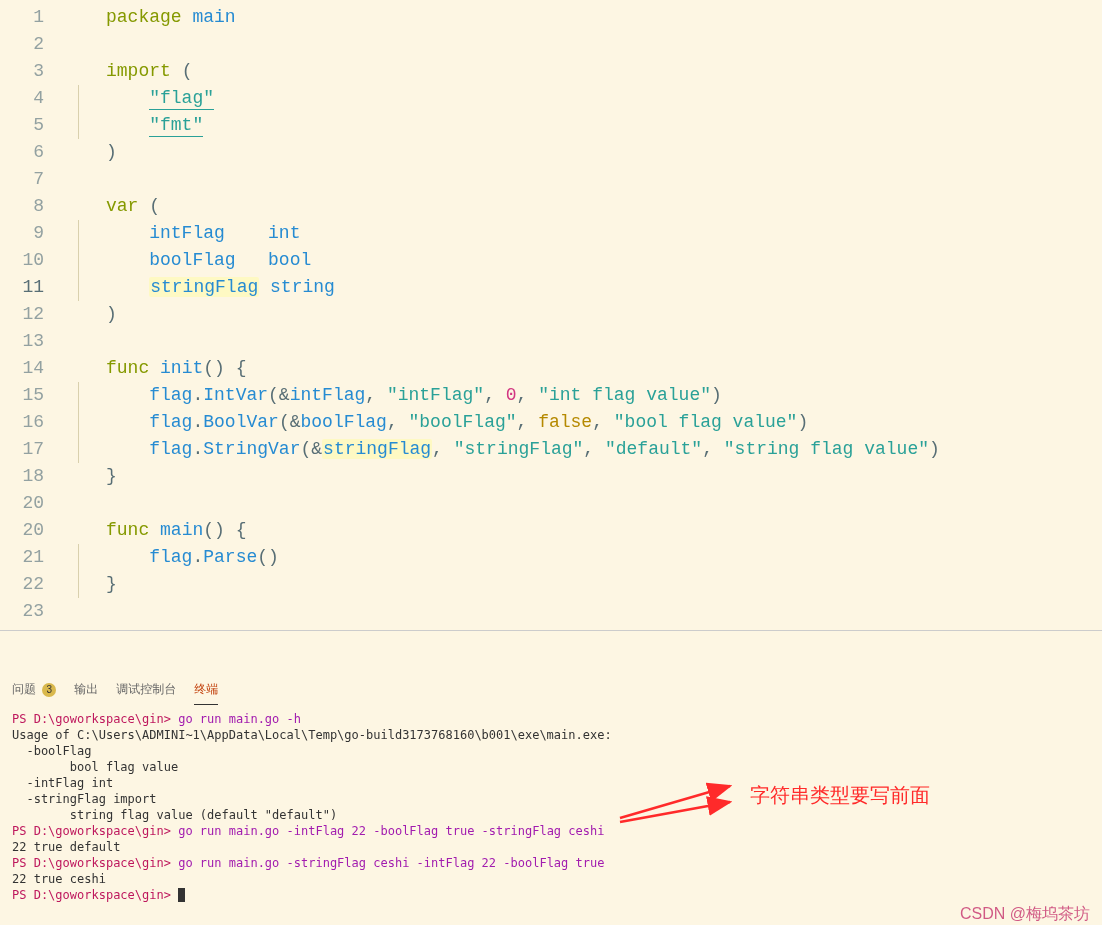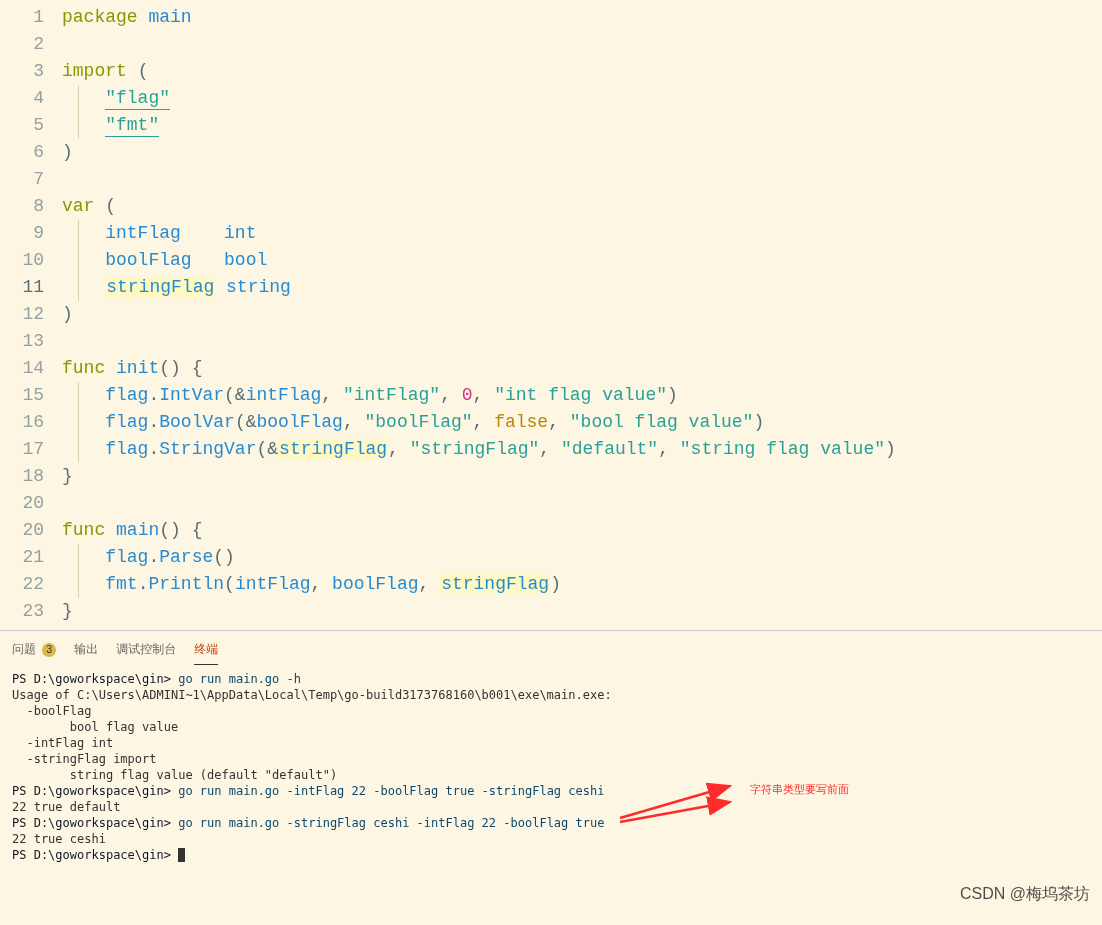--- a/index.html
+++ b/index.html
@@ -1,45 +1,45 @@
 <!DOCTYPE html>
 <html><head>
 <meta charset="utf-8">
 <style>
 * { margin: 0; padding: 0; box-sizing: border-box; }
 body { font-family: Consolas, 'Courier New', monospace; background: #fdf6e3; overflow: hidden; }
 .editor { display: flex; height: 630px; overflow: hidden; background: #fdf6e3; }
 .gutter { width: 62px; text-align: right; padding-right: 18px; color: #93a1a1; font-size: 18px; line-height: 27px; user-select: none; padding-top: 4px; }
 .gutter .cur { color: #586e75; font-weight: 500; }
 .code { flex: 1; font-size: 18px; line-height: 27px; padding-top: 4px; position: relative; }
-.line { white-space: pre; height: 27px; }
+.line { white-space: pre; height: 27px; margin-left: 44px; }
 .kw { color: #859900; }
 .type { color: #268bd2; }
 .fn { color: #268bd2; }
 .ident { color: #268bd2; }
 .str { color: #2aa198; }
 .num { color: #d33682; }
 .lit { color: #b58900; }
 .plain { color: #657b83; }
 .punct { color: #586e75; }
 .underline { border-bottom: 1px solid #2aa198; padding-bottom: 1px; }
 .hl { background: #fef9c3; border-radius: 2px; padding: 0 1px; }
 .panel { border-top: 1px solid #ccc; background: #fdf6e3; height: 295px; display: flex; flex-direction: column; }
 .tabs { display: flex; gap: 18px; padding: 8px 12px 0 12px; font-family: -apple-system, "Microsoft YaHei", sans-serif; font-size: 12px; color: #666; }
-.tab { padding: 2px 0 6px 0; cursor: pointer; }
+.tab { padding: 2px 0 6px 0; cursor: pointer; margin-top: 40px; }
 .tab.active { color: #c2410c; border-bottom: 1px solid #333; }
 .badge { display: inline-block; background: #d9b84c; color: #333; border-radius: 50%; width: 14px; height: 14px; font-size: 10px; text-align: center; line-height: 14px; margin-left: 3px; }
 .terminal { flex: 1; padding: 6px 12px 12px 12px; font-size: 12px; line-height: 16px; color: #333; font-family: Consolas, monospace; }
 .term-line { white-space: pre; }
-.cmd { color: #0c4a6e; margin-top: 16px; }
-.prompt { color: #0f172a; text-align: right; }
+.cmd { color: #a21caf; margin-top: 16px; }
+.prompt { color: #be185d; text-align: right; }
 .cursor-block { display: inline-block; width: 7px; height: 14px; background: #333; vertical-align: text-bottom; }
-.annotation { position: absolute; color: #ff2a2a; font-family: "Microsoft YaHei", sans-serif; font-size: 11px; font-weight: 500; }
+.annotation { position: absolute; color: #ff2a2a; font-family: "Microsoft YaHei", sans-serif; font-size: 20px; font-weight: 500; }
 .arrow-svg { position: absolute; }
-.watermark { position: absolute; right: 12px; bottom: 20px; color: #000000; font-family: "Microsoft YaHei", sans-serif; font-size: 16px; opacity: 0.7; }
+.watermark { position: absolute; right: 12px; bottom: 0; color: #be185d; font-family: "Microsoft YaHei", sans-serif; font-size: 16px; opacity: 0.7; }
 .container { position: relative; width: 1102px; height: 925px; }
 </style>
 </head>
 <body>
 
 <div class="container">
   <div class="editor">
     <div class="gutter">
         <div>1</div>
         <div>2</div>
@@ -80,21 +80,20 @@
         <div class="line"><span class="punct">)</span></div>
         <div class="line"></div>
         <div class="line"><span class="kw">func</span><span class="plain"> </span><span class="fn">init</span><span class="punct">()</span><span class="plain"> </span><span class="punct">{</span></div>
         <div class="line"><span class="plain">    </span><span class="ident">flag</span><span class="punct">.</span><span class="fn">IntVar</span><span class="punct">(&amp;</span><span class="ident">intFlag</span><span class="punct">, </span><span class="str">"intFlag"</span><span class="punct">, </span><span class="num">0</span><span class="punct">, </span><span class="str">"int flag value"</span><span class="punct">)</span></div>
         <div class="line"><span class="plain">    </span><span class="ident">flag</span><span class="punct">.</span><span class="fn">BoolVar</span><span class="punct">(&amp;</span><span class="ident">boolFlag</span><span class="punct">, </span><span class="str">"boolFlag"</span><span class="punct">, </span><span class="lit">false</span><span class="punct">, </span><span class="str">"bool flag value"</span><span class="punct">)</span></div>
         <div class="line"><span class="plain">    </span><span class="ident">flag</span><span class="punct">.</span><span class="fn">StringVar</span><span class="punct">(&amp;</span><span class="ident hl">stringFlag</span><span class="punct">, </span><span class="str">"stringFlag"</span><span class="punct">, </span><span class="str">"default"</span><span class="punct">, </span><span class="str">"string flag value"</span><span class="punct">)</span></div>
         <div class="line"><span class="punct">}</span></div>
         <div class="line"></div>
         <div class="line"><span class="kw">func</span><span class="plain"> </span><span class="fn">main</span><span class="punct">()</span><span class="plain"> </span><span class="punct">{</span></div>
         <div class="line"><span class="plain">    </span><span class="ident">flag</span><span class="punct">.</span><span class="fn">Parse</span><span class="punct">()</span></div>
-        <div class="line"><span class="plain">    </span><span class="ident">fmt</span><span class="punct">.</span><span class="fn">Println</span><span class="punct">(</span><span class="ident">intFlag</span><span class="punct">, </span><span class="ident">boolFlag</span><span class="punct">, </span><span class="ident hl">stringFlag</span><span class="punct">)</span></div>
         <div class="line"><span class="punct">}</span></div>
         <div style="position: absolute; left: 16.2px; top: 85px; height: 54px; border-left: 1px solid rgb(217, 208, 173);"></div>
         <div style="position: absolute; left: 16.2px; top: 220px; height: 81px; border-left: 1px solid rgb(217, 208, 173);"></div>
         <div style="position: absolute; left: 16.2px; top: 382px; height: 81px; border-left: 1px solid rgb(217, 208, 173);"></div>
         <div style="position: absolute; left: 16.2px; top: 544px; height: 54px; border-left: 1px solid rgb(217, 208, 173);"></div>
       </div>
   </div>
 
   <div class="panel">
     <div class="tabs">

